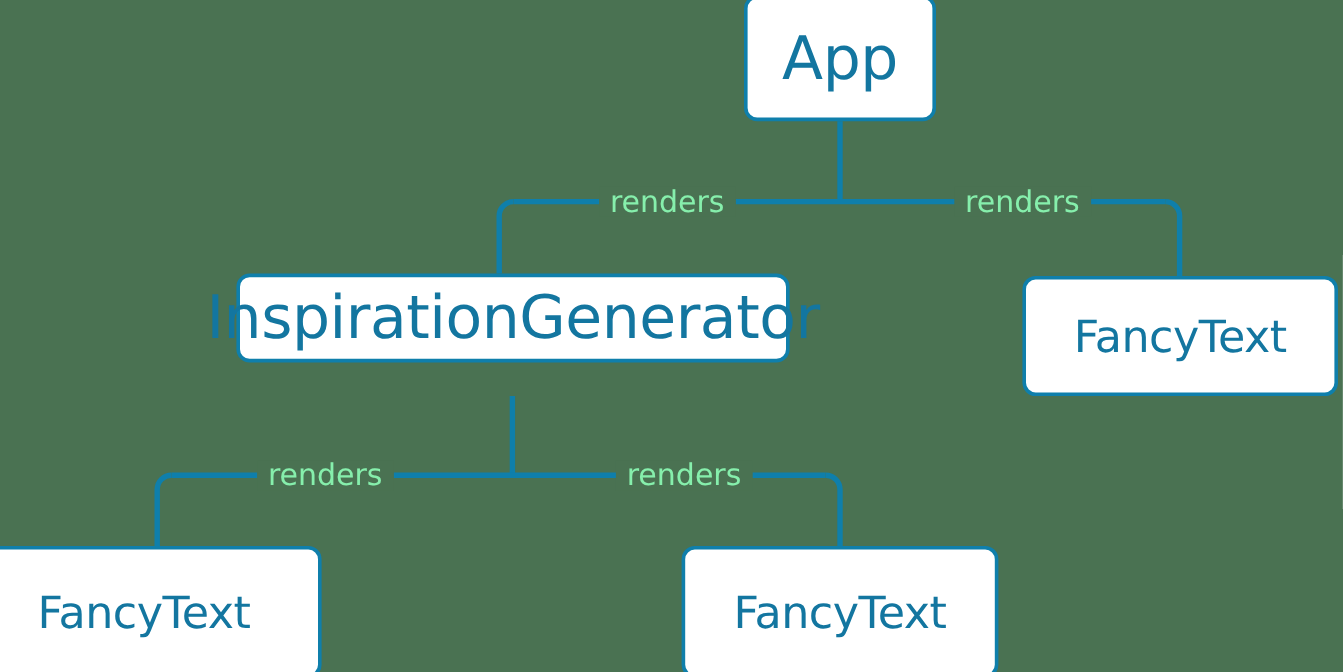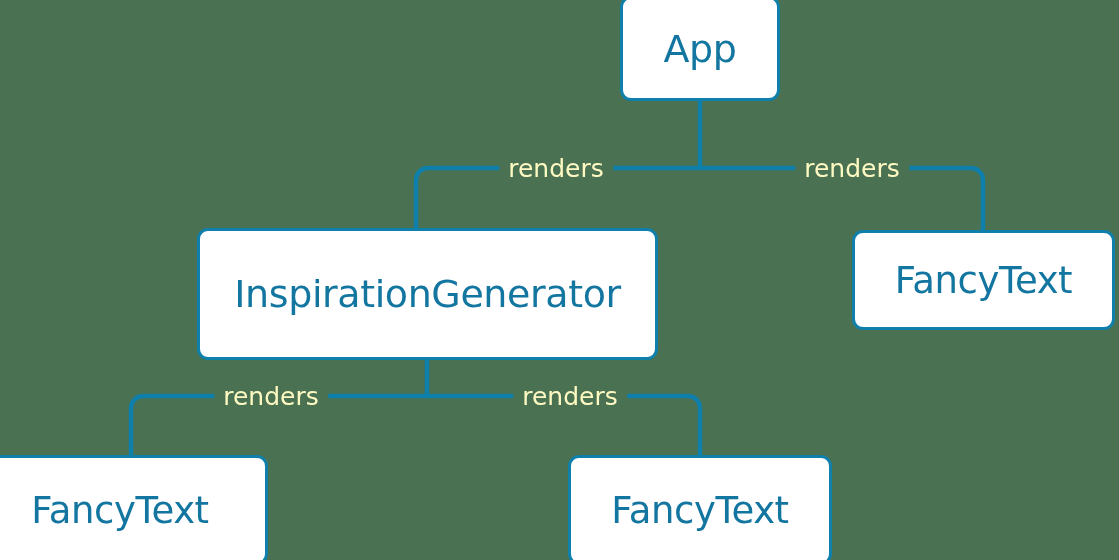--- a/index.html
+++ b/index.html
@@ -34,32 +34,32 @@
     border: 3px solid #0f7fab;
     border-radius: 11px;
     display: flex;
     align-items: center;
     justify-content: center;
     z-index: 3;
   }
   .node-label {
     color: #1376a0;
     font-family: "DejaVu Sans", sans-serif;
-    font-size: 38px;
+    font-size: 50px;
     font-weight: 400;
     letter-spacing: -0.4px;
     line-height: 1;
     white-space: nowrap;
   }
   .node-label.sm {
     font-size: 37px;
   }
   .edge-label {
     position: absolute;
-    color: #fef9c3;
+    color: #86efac;
     font-family: "DejaVu Sans", sans-serif;
     font-size: 25px;
     font-weight: 500;
     line-height: 1;
     white-space: nowrap;
     transform: translate(-50%, -50%);
     z-index: 4;
     background: #4a7252;
     padding: 0 9px;
   }
@@ -92,21 +92,21 @@
 
   <div class="edge-label" style="left:556px; top:168px;">renders</div>
   <div class="edge-label" style="left:852px; top:168px;">renders</div>
   <div class="edge-label" style="left:271px; top:396px;">renders</div>
   <div class="edge-label" style="left:570px; top:396px;">renders</div>
 
   <div class="node-box" style="left:620px; top:-4px; width:160px; height:105px;">
     <span class="node-label">App</span>
   </div>
 
-  <div class="node-box" style="left:197px; top:228px; width:461px; height:132px;">
+  <div class="node-box" style="left:197px; top:228px; width:461px; height:74px;">
     <span class="node-label">InspirationGenerator</span>
   </div>
 
   <div class="node-box" style="left:852px; top:230px; width:263px; height:100px;">
     <span class="node-label sm">FancyText</span>
   </div>
 
   <div class="node-box" style="left:-28px; top:455px; width:296px; height:110px;">
     <span class="node-label sm">FancyText</span>
   </div>

